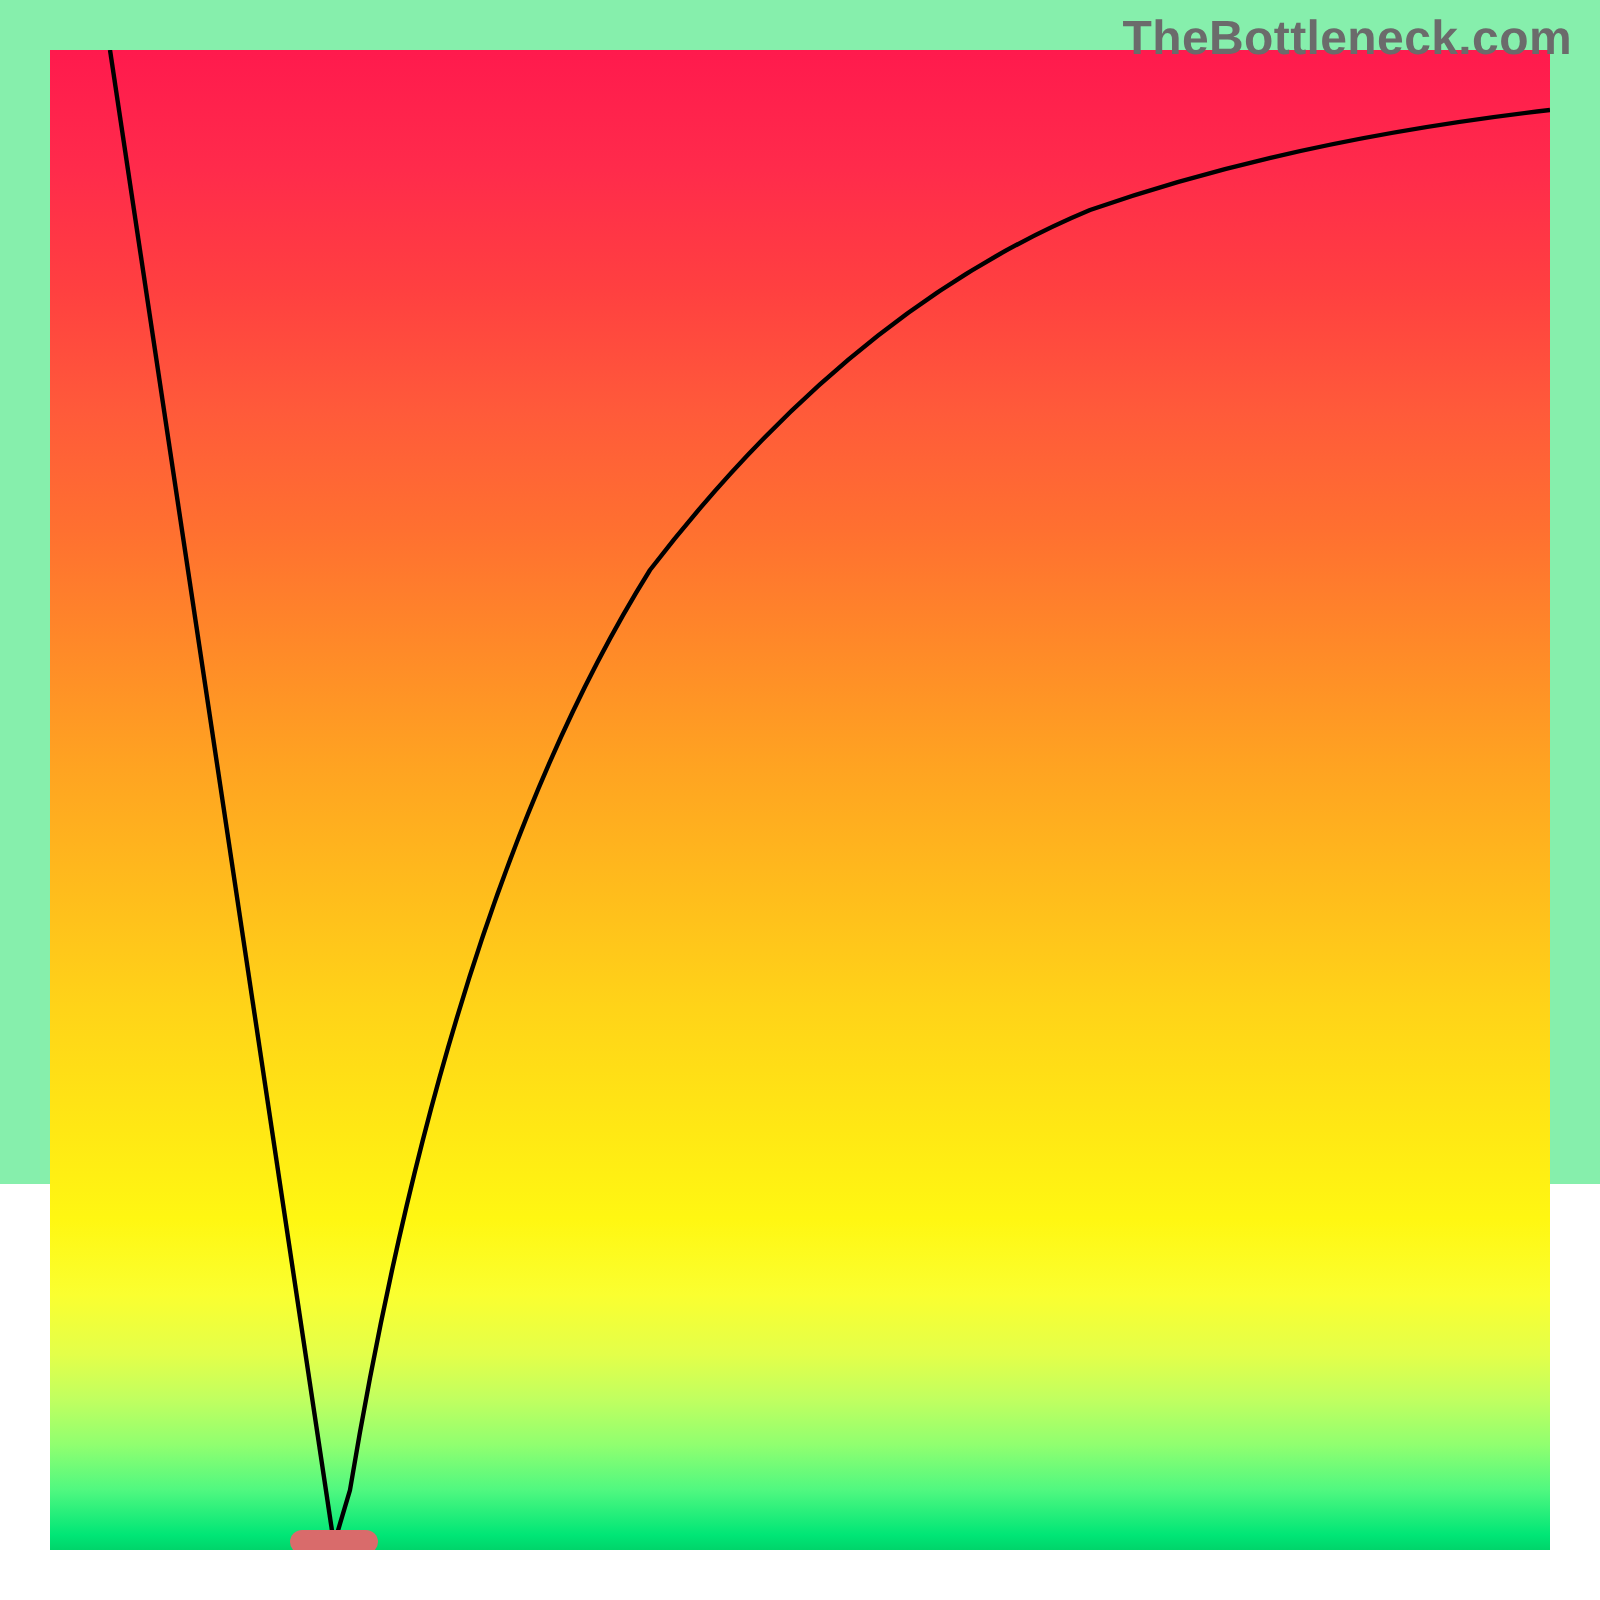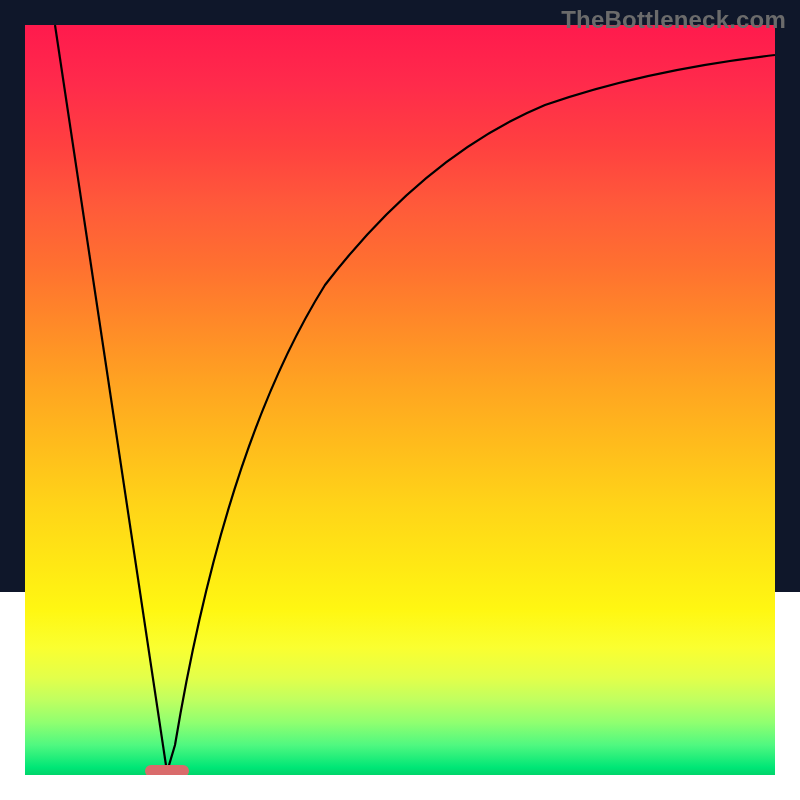--- a/index.html
+++ b/index.html
@@ -1,20 +1,20 @@
 <!DOCTYPE html>
 <html><head>
 <meta charset="utf-8">
 <style>
   * { margin: 0; padding: 0; box-sizing: border-box; }
   html, body { width: 800px; height: 800px; overflow: hidden; }
   .frame {
     width: 800px;
     height: 592px;
-    background: #0f172a;
+    background: #86efac;
     position: relative;
   }
   .plot-area {
     position: absolute;
     left: 25px;
     top: 25px;
     width: 750px;
     height: 750px;
     background: linear-gradient(to bottom,
       #ff1a4d 0%,

